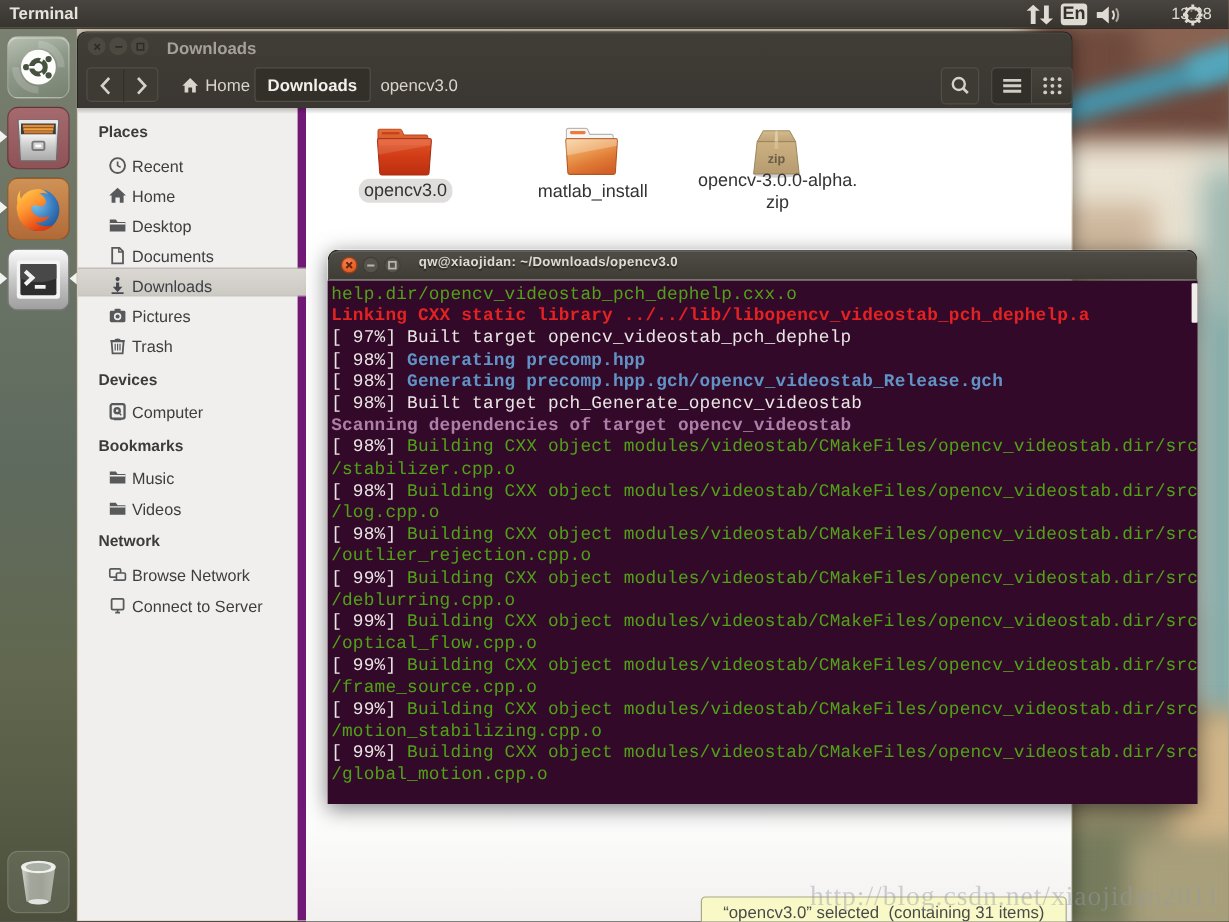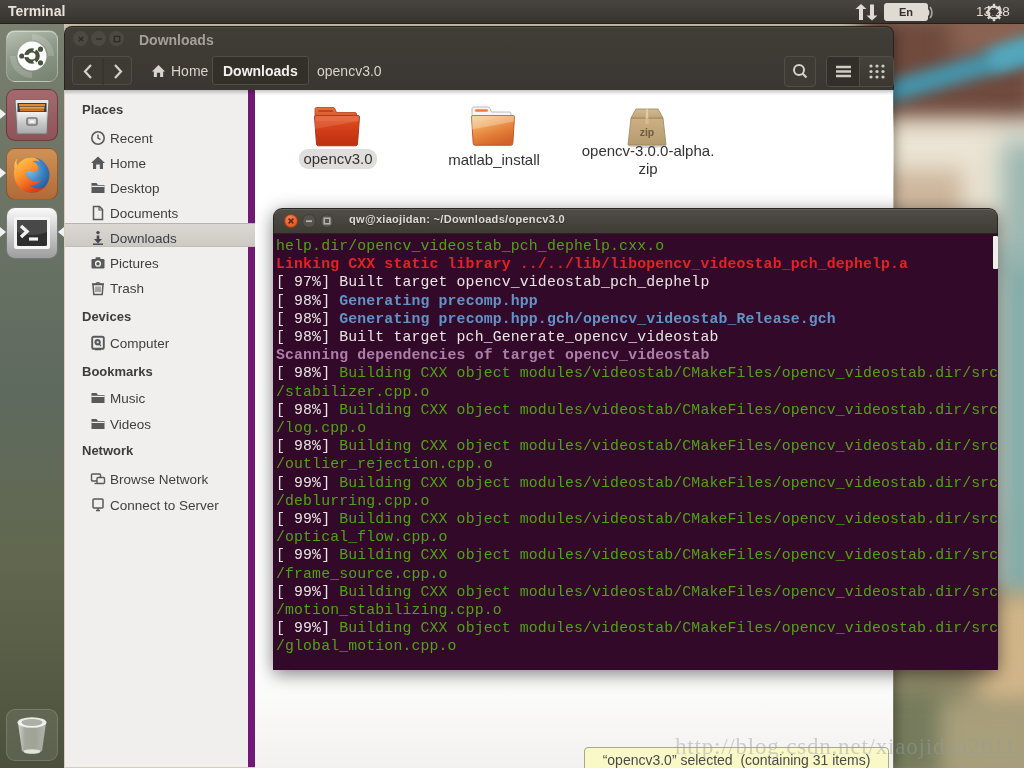--- a/index.html
+++ b/index.html
@@ -10,22 +10,22 @@
 
 #wall { position:absolute; inset:0; background:#d8cdb8; overflow:hidden; }
 #wall .b { position:absolute; filter:blur(11px); }
 
 
 #panel { position:absolute; left:0; top:0; width:1024px; height:24px;
   background:linear-gradient(#484540, #37342f); border-bottom:1px solid #232119; z-index:50; }
 #panel .appname { position:absolute; left:8px; top:3px; font-size:14px; font-weight:bold; color:#e7e3dc; }
 #panel .time { position:absolute; left:976px; top:4px; font-size:13.5px; color:#dfdbd2; }
 #panel svg { position:absolute; }
-#enbox { position:absolute; left:884px; top:3px; width:44px; height:18px; background:#dfdbd2;
-  border-radius:3px; color:#33312c; font-size:11px; font-weight:bold; text-align:center; line-height:18px; }
+#enbox { position:absolute; left:884px; top:3px; width:22px; height:18px; background:#dfdbd2;
+  border-radius:3px; color:#33312c; font-size:15px; font-weight:bold; text-align:center; line-height:18px; }
 
 
 #launcher { position:absolute; left:0; top:24px; width:64px; height:744px; z-index:40;
   background:linear-gradient(#7b8171 0%, #717767 15%, #657063 35%, #5f6a5e 50%, #62684f 72%, #565b45 88%, #4b4f3c 100%); }
 .tile { position:absolute; left:6px; width:52px; height:52px; border-radius:9px; }
 .larrow { position:absolute; left:0; width:0; height:0; border-top:5px solid transparent;
   border-bottom:5px solid transparent; border-left:6px solid #f2f2f0; }
 .rarrow { position:absolute; left:58px; width:0; height:0; border-top:5px solid transparent;
   border-bottom:5px solid transparent; border-right:6px solid #f2f2f0; }
 

